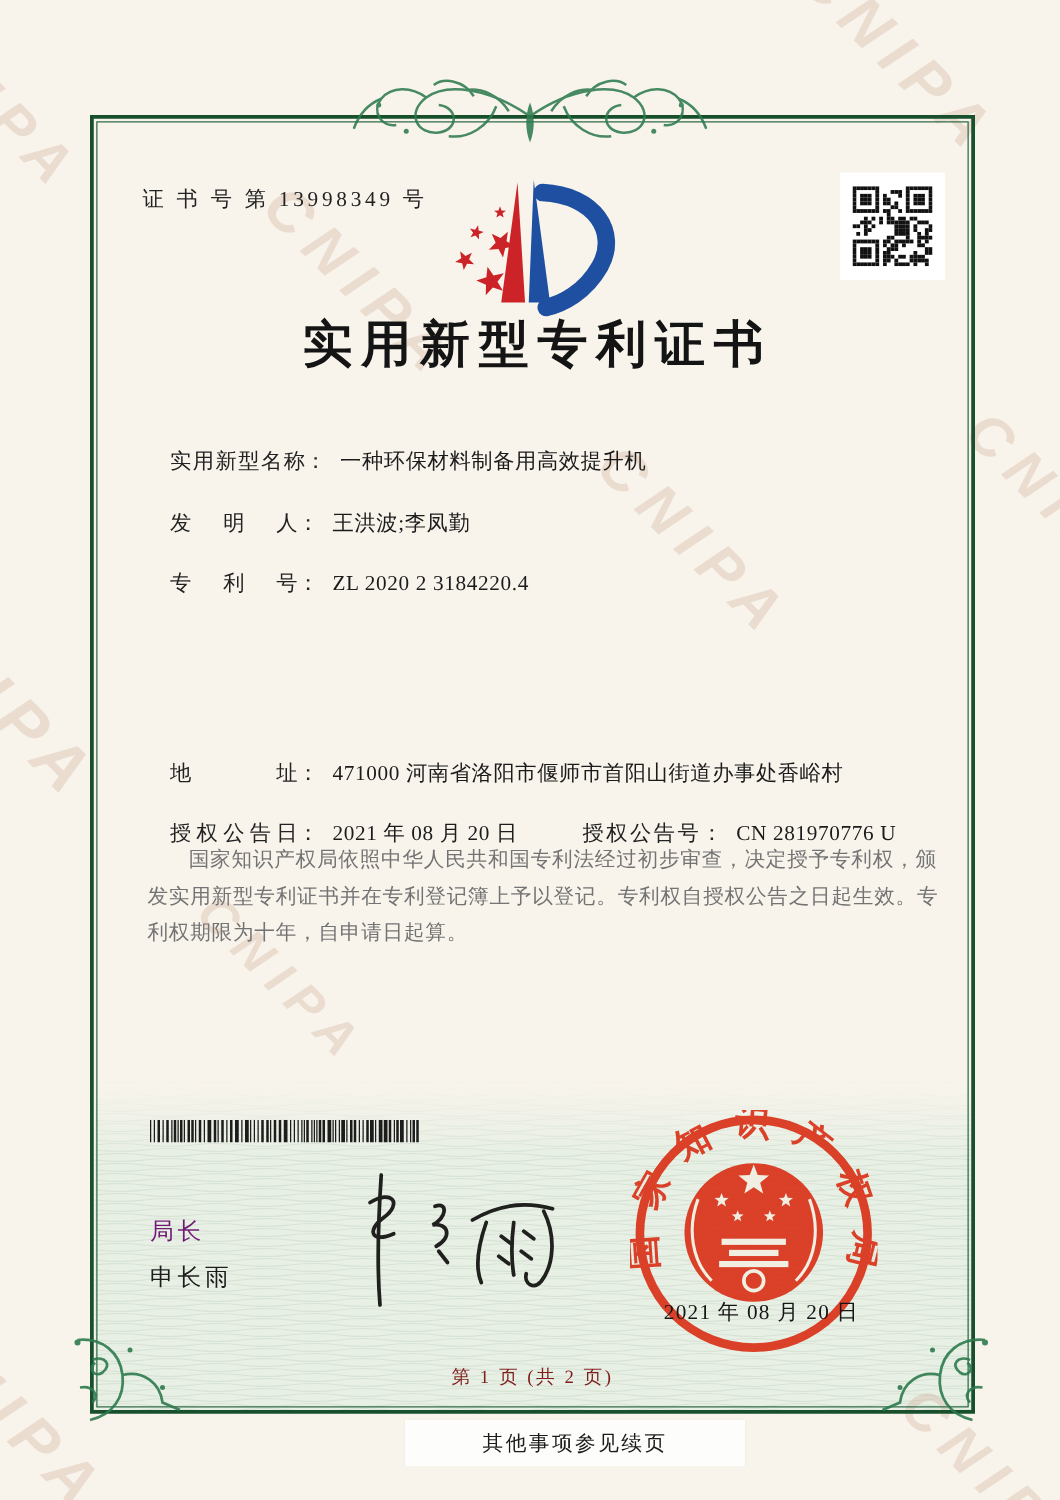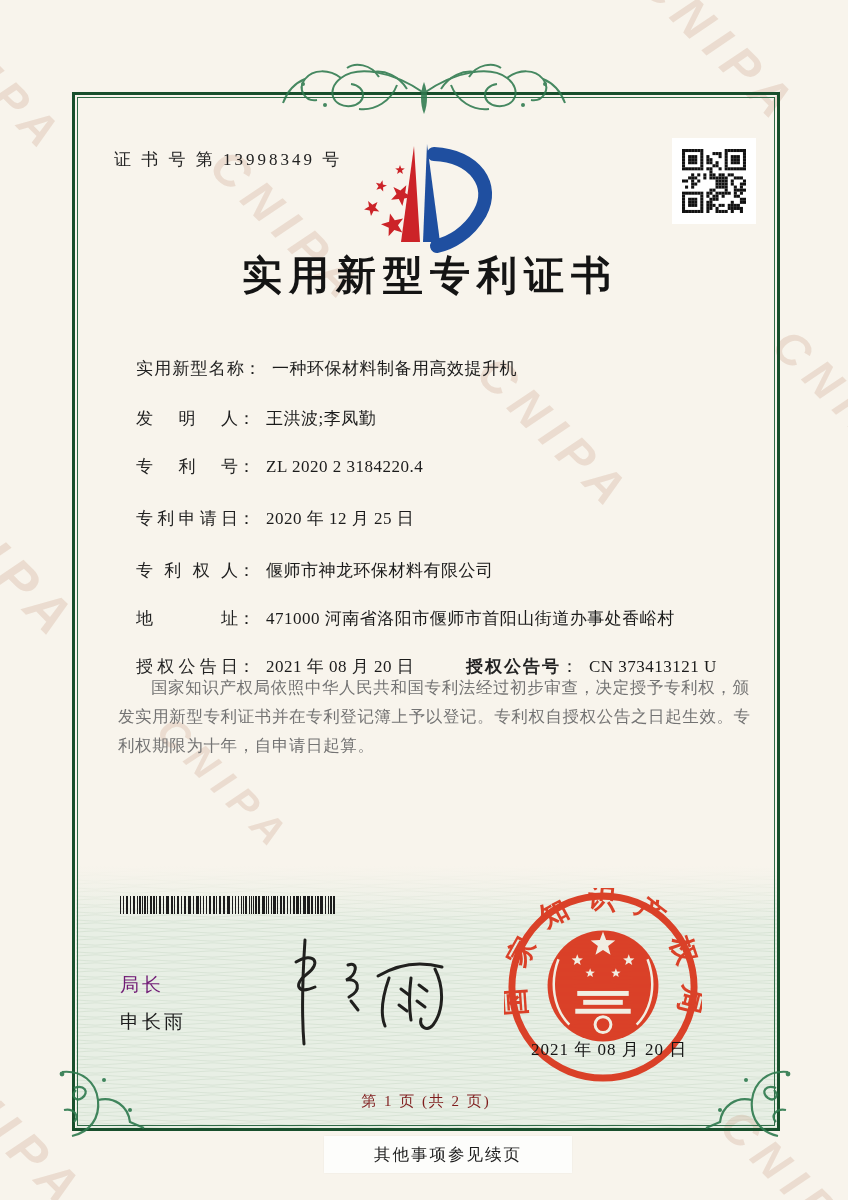--- a/index.html
+++ b/index.html
@@ -23,35 +23,35 @@
   .qr-box{position:absolute;left:672px;top:138px;width:84px;height:86px;background:#ffffff;
       display:flex;align-items:center;justify-content:center;}
   .title{position:absolute;left:56px;top:248px;width:708px;text-align:center;
       font-size:40px;font-weight:700;letter-spacing:7px;color:#141414;margin-left:20px;}
   .frow{position:absolute;left:136px;height:24px;line-height:24px;font-size:17px;white-space:nowrap;}
   .flabel{display:inline-block;width:102px;text-align:justify;text-align-last:justify;
       vertical-align:top;color:#222;}
   .fcolon{margin-right:11px;color:#222;}
   .fvalue{color:#1b1b1b;letter-spacing:.5px;}
   .fpair2{position:absolute;left:330px;top:0;}
-  .fpair2 .flabel2{letter-spacing:2px;color:#222;font-weight:bold;}
+  .fpair2 .flabel2{letter-spacing:2px;color:#222;}
   .body-text{position:absolute;left:118px;top:673px;width:642px;font-size:16.5px;
       line-height:29px;letter-spacing:.6px;color:#737373;font-family:Liberation Serif, serif;}
   .body-text p{margin:0;text-indent:2em;}
   .barcode{position:absolute;left:120px;top:896px;}
   .signer-title{position:absolute;left:120px;top:972px;font-family:"Liberation Sans","DejaVu Sans",sans-serif;
       font-size:19px;letter-spacing:3px;color:#701a75;}
   .signer-name{position:absolute;left:120px;top:1009px;font-family:"Liberation Sans","DejaVu Sans",sans-serif;
       font-size:19px;letter-spacing:3px;color:#1c1c1c;}
   .signature{position:absolute;left:268px;top:932px;}
   .seal{position:absolute;left:504px;top:888px;opacity:.96;}
   .seal-date{position:absolute;left:531px;top:1038px;font-size:17px;letter-spacing:1px;color:#151515;white-space:nowrap;}
   .page-num{position:absolute;left:72px;top:1092px;width:708px;text-align:center;
       font-size:15px;letter-spacing:2px;color:#7f1d1d;}
-  .cont-note{position:absolute;left:324px;top:1136px;width:248px;height:37px;background:#fdfdfb;
+  .cont-note{position:absolute;left:324px;top:1136px;width:272px;height:37px;background:#fdfdfb;
       text-align:center;line-height:37px;font-size:16.5px;letter-spacing:2px;color:#1b1b1b;
       box-shadow:0 0 2px rgba(0,0,0,.05);}
   .flourish-top{position:absolute;left:279px;top:56px;z-index:5;}
   .flourish-bl{position:absolute;left:54px;top:1066px;z-index:5;}
   .flourish-br{position:absolute;left:704px;top:1066px;z-index:5;transform:scaleX(-1);}
 </style>
 </head>
 <body>
 
 <div class="page">
@@ -430,33 +430,27 @@
 
     <div class="frow" style="top:357px">
       <span class="flabel" style="width:108px">实用新型名称</span><span class="fcolon">：</span><span class="fvalue">一种环保材料制备用高效提升机</span>
     </div>
     <div class="frow" style="top:407px">
       <span class="flabel">发明人</span><span class="fcolon">：</span><span class="fvalue">王洪波;李凤勤</span>
     </div>
     <div class="frow" style="top:455px">
       <span class="flabel">专利号</span><span class="fcolon">：</span><span class="fvalue">ZL 2020 2 3184220.4</span>
     </div>
-    <div class="frow" style="top:507px">
-      <span class="flabel">专利申请日</span><span class="fcolon">：</span><span class="fvalue">2020 年 12 月 25 日</span>
-    </div>
-    <div class="frow" style="top:559px">
-      <span class="flabel">专利权人</span><span class="fcolon">：</span><span class="fvalue">偃师市神龙环保材料有限公司</span>
-    </div>
     <div class="frow" style="top:607px">
       <span class="flabel">地址</span><span class="fcolon">：</span><span class="fvalue">471000 河南省洛阳市偃师市首阳山街道办事处香峪村</span>
     </div>
     <div class="frow" style="top:655px;width:640px">
       <span class="flabel">授权公告日</span><span class="fcolon">：</span><span class="fvalue">2021 年 08 月 20 日</span>
       <span class="fpair2">
-        <span class="flabel2">授权公告号</span><span class="fcolon">：</span><span class="fvalue">CN 373413121 U</span>
+        <span class="flabel2">授权公告号</span><span class="fcolon">：</span><span class="fvalue">CN 281970776 U</span>
       </span>
     </div>
 
     <div class="body-text">
       <p>国家知识产权局依照中华人民共和国专利法经过初步审查，决定授予专利权，颁发实用新型专利证书并在专利登记簿上予以登记。专利权自授权公告之日起生效。专利权期限为十年，自申请日起算。</p>
     </div>
 
     <svg class="barcode" id="barcode" width="218" height="18">
         <rect x="0" y="0" width="1" height="18" fill="#1c1c1c"></rect>
         <rect x="3" y="0" width="1" height="18" fill="#1c1c1c"></rect>

